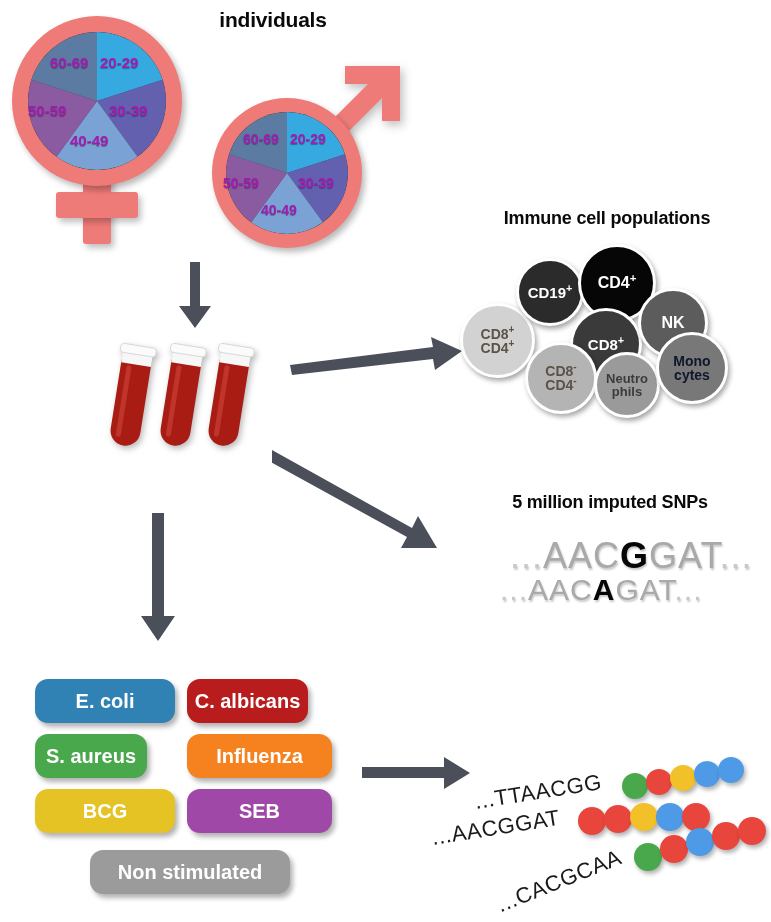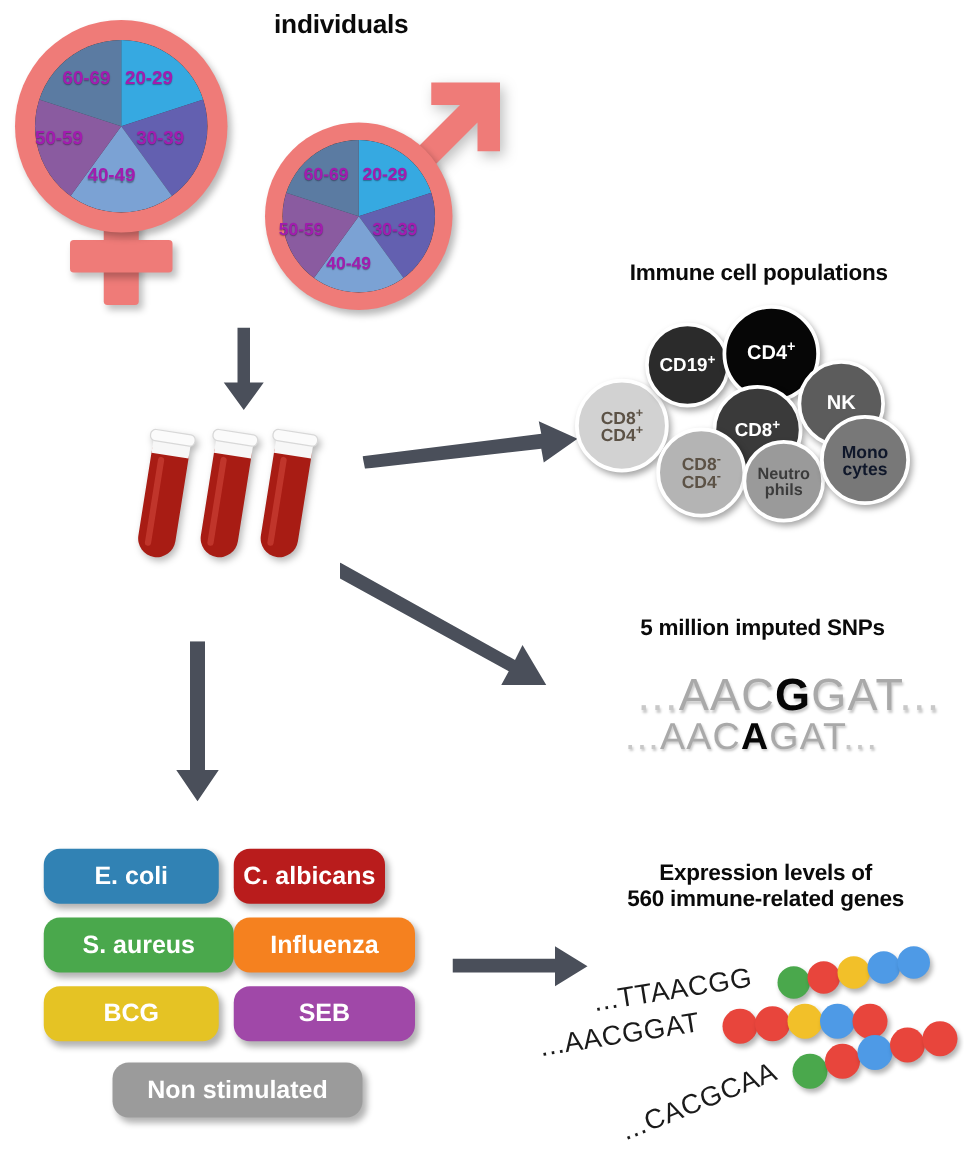--- a/index.html
+++ b/index.html
@@ -271,21 +271,21 @@
     <span class="faint">...</span><span>AAC</span><b>A</b><span>GAT</span><span class="faint">...</span>
   </div>
 
   <div class="pill" style="left:35px; top:679px; width:140px; height:44px; background:#3182b4; font-size:20px;">
     <span>E. coli</span>
   </div>
   <div class="pill" style="left:187px; top:679px; width:121px; height:44px; background:#b91c1c; font-size:20px;">
     <span>C. albicans</span>
   </div>
 
-  <div class="pill" style="left:35px; top:734px; width:152px; height:44px; background:#4aa84c; font-size:20px;justify-content:center;">
+  <div class="pill" style="left:35px; top:734px; width:112px; height:44px; background:#4aa84c; font-size:20px;justify-content:center;">
     <span>S. aureus</span>
   </div>
   <div class="pill" style="left:187px; top:734px; width:145px; height:44px; background:#f5811f; font-size:20px;">
     <span>Influenza</span>
   </div>
 
   <div class="pill" style="left:35px; top:789px; width:140px; height:44px; background:#e5c324; font-size:20px;">
     <span>BCG</span>
   </div>
   <div class="pill" style="left:187px; top:789px; width:145px; height:44px; background:#a048a8; font-size:20px;">
@@ -293,24 +293,20 @@
   </div>
 
   <div class="pill" style="left:90px; top:850px; width:200px; height:44px; background:#9b9b9b; font-size:20px;">
     <span>Non stimulated</span>
   </div>
 
   <svg class="arrow" style="left:362px; top:756px;" width="110" height="34" viewBox="0 0 110 34">
     <path d="M0,11 L82,11 L82,1 L108,17 L82,33 L82,22 L0,22 Z" fill="#4a4f5a"></path>
   </svg>
 
-  <div class="hdr abs" style="left:460px; top:688px; width:305px; font-size:18px;">
-    <div>Expression levels of</div>
-    <div>560 immune-related genes</div>
-  </div>
 
   <div class="strand" style="left:470px; top:745px; width:300px; height:170px;">
 
     <div class="seq" style="left:5px; top:44px; font-size:22px; transform: rotate(-9deg);">...TTAACGG</div>
     <div class="bead" style="left:152px; top:28px; width:26px; height:26px; background:#4aa84c;"></div>
     <div class="bead" style="left:176px; top:24px; width:26px; height:26px; background:#e8453c;"></div>
     <div class="bead" style="left:200px; top:20px; width:26px; height:26px; background:#f2c029;"></div>
     <div class="bead" style="left:224px; top:16px; width:26px; height:26px; background:#4e9ae6;"></div>
     <div class="bead" style="left:248px; top:12px; width:26px; height:26px; background:#4e9ae6;"></div>
 

